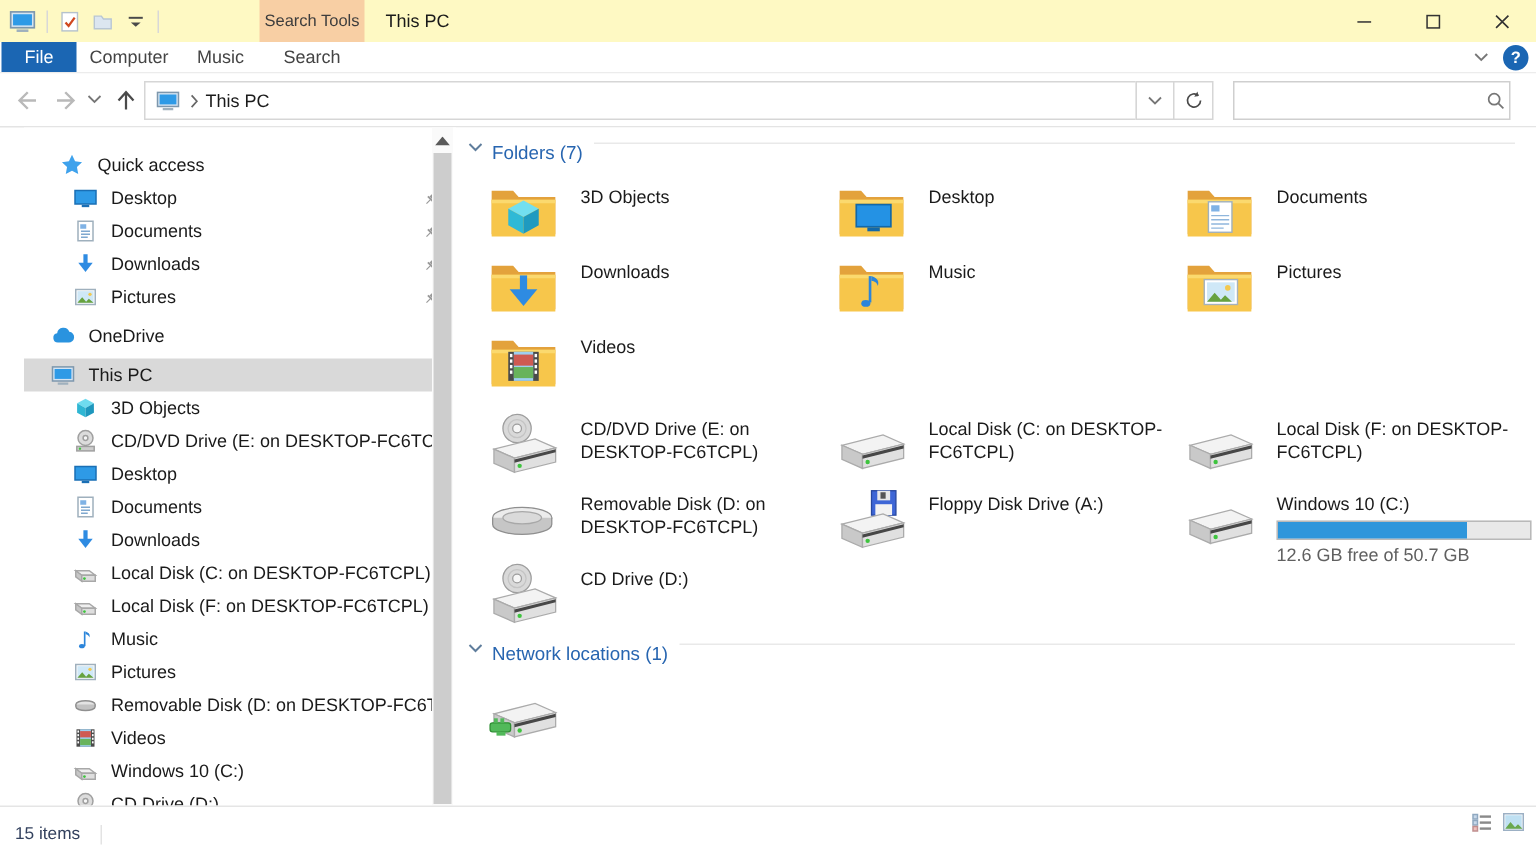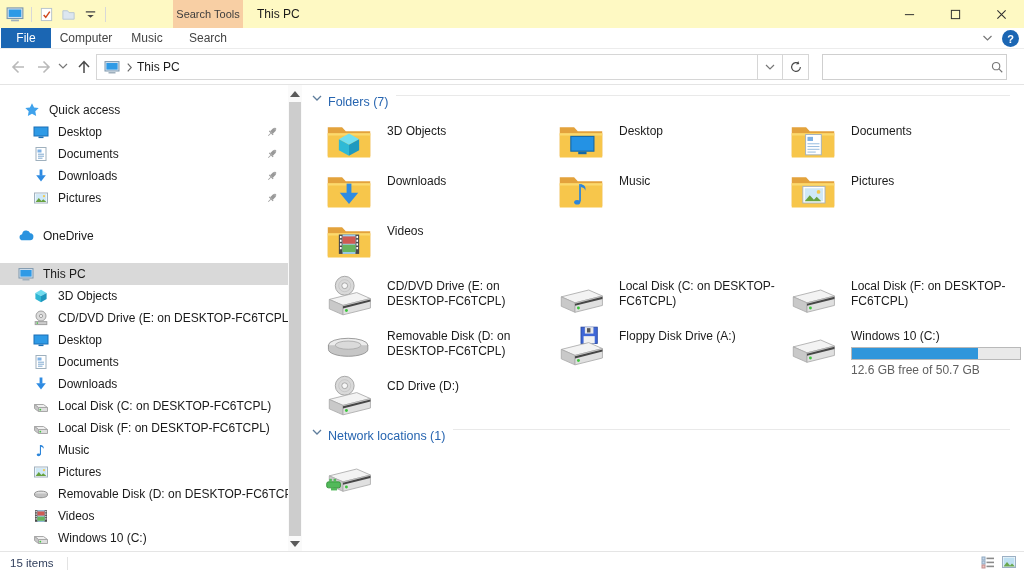--- a/index.html
+++ b/index.html
@@ -53,25 +53,25 @@
   .addr-drop{left:757px;width:26px;}
   .addr-refresh{left:782px;width:27px;}
   .addr-drop span{width:10px;height:7px;display:block;}
   .addr-refresh span{width:14px;height:14px;display:block;}
   .searchbox{position:absolute;left:822px;top:5px;width:185px;height:26px;border:1px solid #cfcfcf;
     display:flex;align-items:center;background:#fff;}
   .searchbox input{flex:1;border:none;outline:none;height:100%;padding:0 6px;font:inherit;background:transparent;}
   .search-ic{width:14px;height:14px;margin-right:8px;flex:none;}
 
   
-  .sidebar{position:absolute;top:85px;left:0;width:288px;bottom:21px;padding-top:14px;overflow:hidden;background:#fff;}
+  .sidebar{position:absolute;top:85px;left:16px;width:288px;bottom:21px;padding-top:14px;overflow:hidden;background:#fff;}
   .side-item{height:22px;display:flex;align-items:center;position:relative;cursor:default;}
   .side-item.lvl0{padding-left:24px;}
   .side-item.lvl1{padding-left:33px;}
-  .side-item.gap{margin-top:16px;padding-left:18px;}
+  .side-item.gap{margin-top:4px;padding-left:18px;}
   .side-item.selected{background:var(--selection-gray);}
   .side-icon{width:16px;height:16px;margin-right:9px;flex:none;}
   .side-label{white-space:nowrap;}
   .side-pin{position:absolute;right:9px;top:4px;width:14px;height:14px;}
 
   
   .vscroll{position:absolute;top:85px;left:288px;width:14px;bottom:21px;background:#fafafa;}
   .vs-arrow{position:absolute;left:2px;width:10px;height:6px;}
   .vs-up{top:6px;} .vs-down{bottom:6px;}
   .vs-thumb{position:absolute;left:1px;right:1px;top:17px;bottom:17px;background:#cdcdcd;}
@@ -87,21 +87,21 @@
   .tile{display:flex;cursor:default;}
   .tile-icon{width:48px;height:44px;flex:none;}
   .tile-body{margin-left:14px;padding-top:5px;min-width:0;}
   .tile-label{font-size:12px;line-height:15px;max-width:163px;color:#1b1b1b;}
   .tile.wide .tile-label{max-width:197px;}
   .tile-bar{width:170px;height:13px;border:1px solid var(--capacity-border);background:var(--capacity-track);margin-top:3px;}
   .tile-bar-fill{height:100%;background:var(--capacity-fill);}
   .tile-sub{font-size:12px;color:#606060;margin-top:3px;white-space:nowrap;}
 
   
-  .statusbar{position:absolute;left:0;right:0;bottom:0;height:23px;border-top:1px solid #e5e5e5;
+  .statusbar{position:absolute;left:0;right:0;bottom:0;height:37px;border-top:1px solid #e5e5e5;
     background:#fff;display:flex;align-items:center;}
   .status-count{margin-left:10px;color:#33415e;font-size:11.5px;white-space:nowrap;}
   .status-sep{width:1px;height:13px;background:#e3e3e3;margin-left:14px;}
   .status-views{position:absolute;right:7px;top:2px;display:flex;gap:5px;}
   .view-btn{width:16px;height:16px;}
 </style>
 </head>
 <body>
 
 <div class="titlebar">

